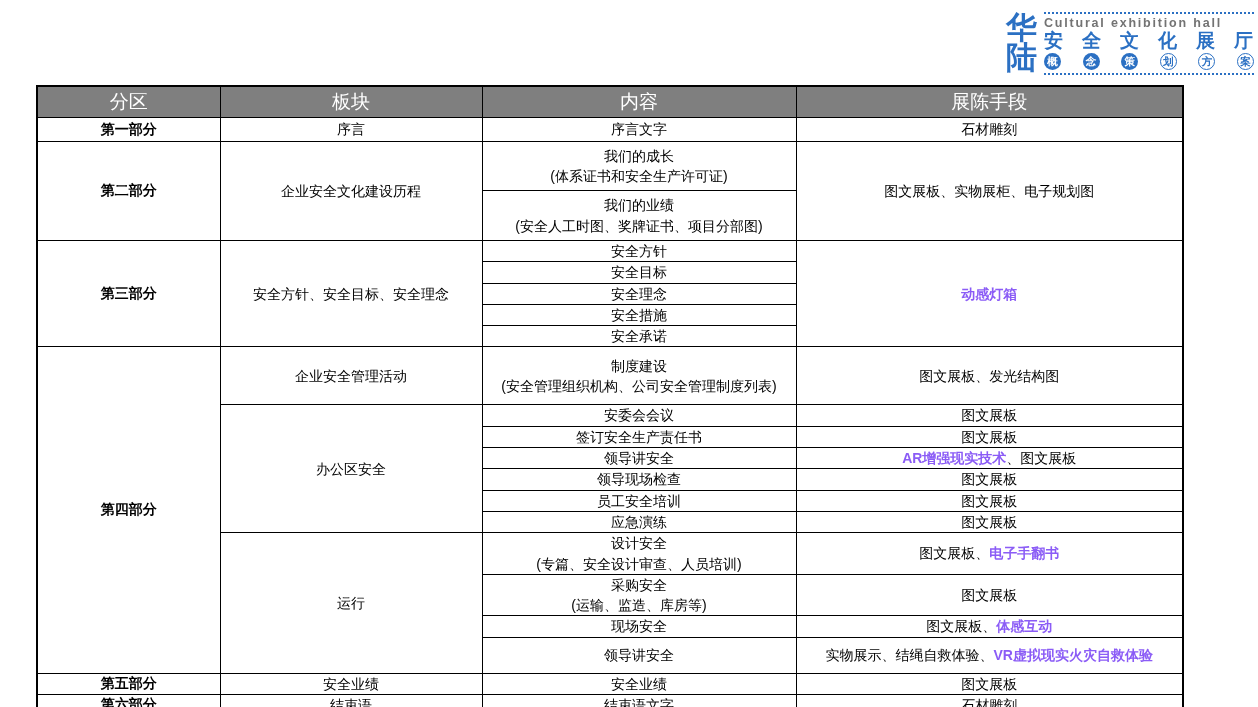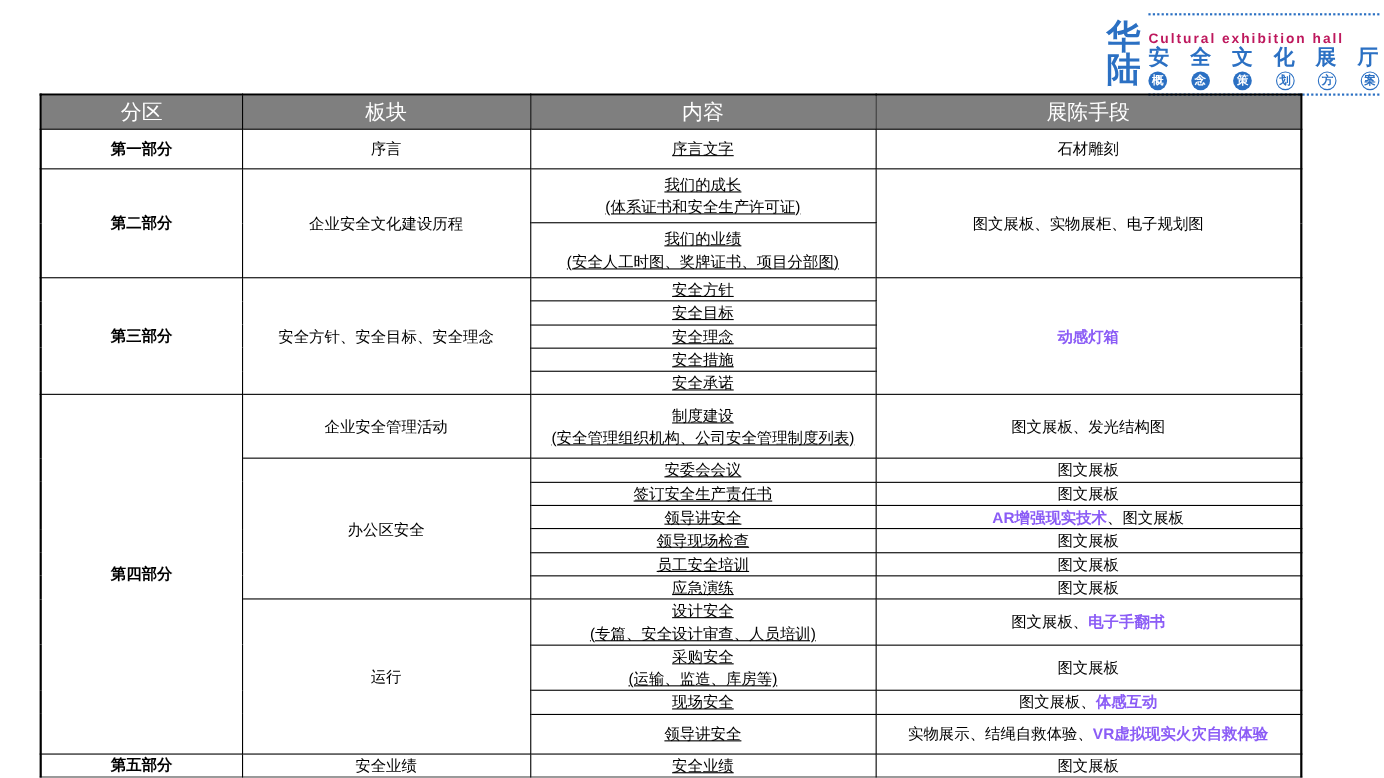--- a/index.html
+++ b/index.html
@@ -9,21 +9,21 @@
     color:#000;
   }
   .page{position:relative;width:1258px;height:707px;overflow:hidden;background:#ffffff;}
 
   
   .logo{position:absolute;top:10px;right:4px;display:flex;gap:7px;align-items:stretch;}
   .logo-brand{display:flex;flex-direction:column;justify-content:center;
     color:#2B70C3;font-weight:bold;font-size:31px;line-height:0.98;letter-spacing:0;}
   .logo-right{width:210px;display:flex;flex-direction:column;justify-content:space-between;padding:2px 0;}
   .dotted{border-top:2px dotted #2B70C3;height:0;}
-  .logo-en{color:#be185d;font-weight:bold;font-size:12.5px;letter-spacing:1.8px;white-space:nowrap;margin:14px 0 1px 0;}
+  .logo-en{color:#737373;font-weight:bold;font-size:12.5px;letter-spacing:1.8px;white-space:nowrap;margin:2px 0 1px 0;}
   .logo-cn{color:#2B70C3;font-weight:bold;font-size:19px;letter-spacing:19px;margin-right:-19px;white-space:nowrap;line-height:1.05;}
   .logo-circles{display:flex;justify-content:space-between;align-items:center;margin:2px 0 3px 0;}
   .circle{width:17px;height:17px;border-radius:50%;font-size:10.5px;line-height:17px;text-align:center;box-sizing:border-box;font-weight:bold;}
   .circle.filled{background:#2B70C3;color:#fff;}
   .circle.outline{border:1.5px solid #2B70C3;color:#2B70C3;line-height:14px;}
 
   
   table.plan{
     position:absolute;left:36px;top:85px;width:1146px;
     border-collapse:collapse;table-layout:fixed;
@@ -31,21 +31,21 @@
   }
   .plan th,.plan td{
     border:1px solid #000;text-align:center;vertical-align:middle;
     padding:0 3px;overflow:hidden;
   }
   .plan thead th{
     background:#7F7F7F;color:#fff;font-weight:normal;font-size:19px;height:30px;
   }
   td.sec{font-weight:bold;font-size:14px;}
   td.mod,td.con,td.met{font-size:14px;line-height:1.45;}
-  td.con{white-space:pre-line;text-decoration:underline;}
+  td.con{white-space:pre-line;}
   .red{color:#8b5cf6;font-weight:bold;}
 </style>
 </head>
 <body>
 
 <div class="page">
 
   <div class="logo">
     <div class="logo-brand">
       <span>华</span>
@@ -77,21 +77,21 @@
     <thead>
       <tr>
         <th>分区</th>
         <th>板块</th>
         <th>内容</th>
         <th>展陈手段</th>
       </tr>
     </thead>
     <tbody>
 
-      <tr style="height:36px">
+      <tr style="height:24px">
         <td class="sec">第一部分</td>
         <td class="mod">序言</td>
         <td class="con">序言文字</td>
         <td class="met"><span>石材雕刻</span></td>
       </tr>
 
       <tr style="height:49px">
         <td class="sec" rowspan="2">第二部分</td>
         <td class="mod" rowspan="2">企业安全文化建设历程</td>
         <td class="con">我们的成长

